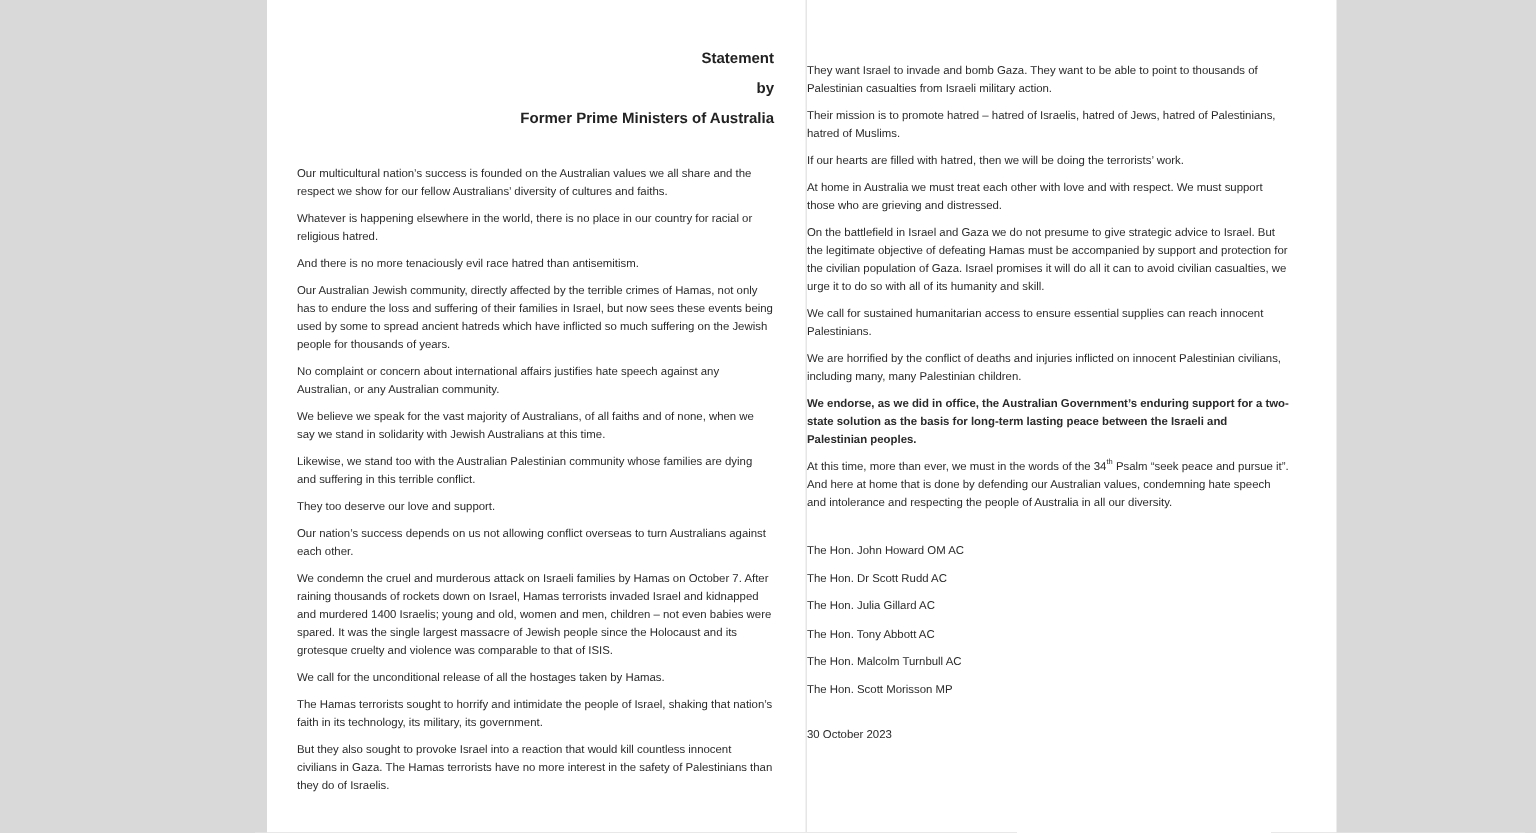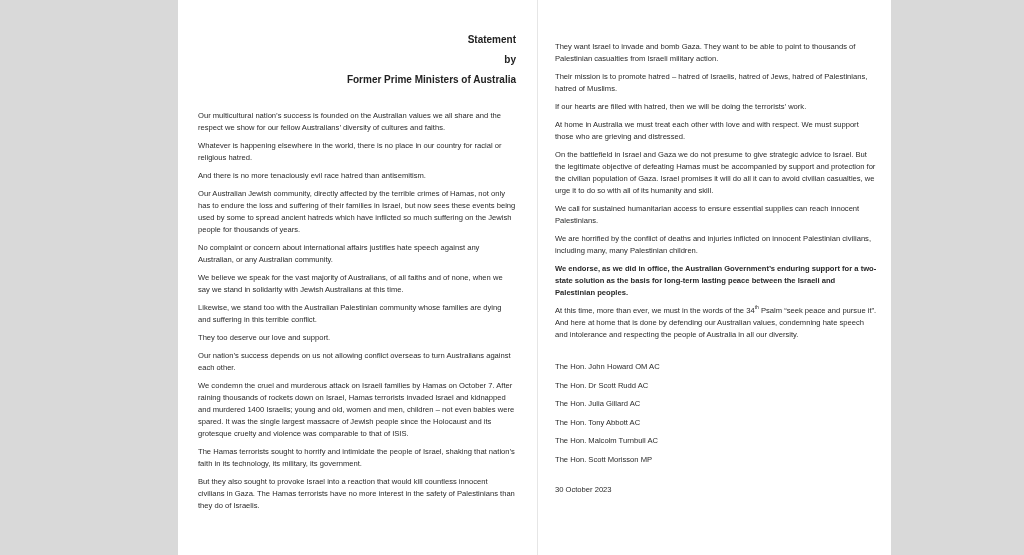--- a/index.html
+++ b/index.html
@@ -38,21 +38,21 @@
     top: 0;
     color: #2a2a2a;
     font-size: 7.6px;
     line-height: 12px;
   }
   .col-left {
     left: 20px;
     width: 318px;
   }
   .col-right {
-    left: 377px;
+    left: 360px;
     width: 322px;
   }
   .title-block {
     text-align: right;
     font-weight: bold;
     font-size: 10px;
     color: #222;
     margin-top: 34px;
   }
   .title-block div {
@@ -104,20 +104,21 @@
         <p>Our multicultural nation’s success is founded on the Australian values we all share and the respect we show for our fellow Australians’ diversity of cultures and faiths.</p>
         <p>Whatever is happening elsewhere in the world, there is no place in our country for racial or religious hatred.</p>
         <p>And there is no more tenaciously evil race hatred than antisemitism.</p>
         <p>Our Australian Jewish community, directly affected by the terrible crimes of Hamas, not only has to endure the loss and suffering of their families in Israel, but now sees these events being used by some  to spread ancient hatreds which have inflicted so much suffering on the Jewish people for thousands of years.</p>
         <p>No complaint or concern about international affairs justifies hate speech against any Australian, or any Australian community.</p>
         <p>We believe we speak for the vast majority of  Australians, of all faiths and of none, when we say we stand in solidarity with Jewish Australians at this time.</p>
         <p>Likewise, we stand too with the Australian Palestinian community whose families are dying and suffering in this terrible conflict.</p>
         <p>They too deserve our love and support.</p>
         <p>Our nation’s success depends on us not allowing conflict overseas to turn Australians against each other.</p>
         <p>We condemn the cruel and murderous attack on Israeli families by Hamas on October 7. After raining thousands of rockets down on Israel, Hamas terrorists invaded Israel and kidnapped and murdered 1400 Israelis; young and old, women and men, children – not even babies were spared. It was the single largest massacre of Jewish people since the Holocaust and its grotesque cruelty and violence was comparable to that of ISIS.</p>
+        <p>We call for the unconditional release of all the hostages taken by Hamas.</p>
         <p>The Hamas terrorists sought to horrify and intimidate the people of Israel, shaking that nation’s faith in its technology, its military, its government.</p>
         <p>But they also sought to provoke Israel into a reaction that would kill countless innocent civilians in Gaza. The Hamas terrorists have no more interest in the safety of Palestinians than they do of Israelis.</p>
       </div>
     </div>
 
     <div class="col col-right">
       <div class="paras">
         <p>They want Israel to invade and bomb Gaza. They want to be able to point to thousands of Palestinian casualties from Israeli military action.</p>
         <p>Their mission is to promote hatred – hatred of Israelis, hatred of Jews, hatred of Palestinians, hatred of Muslims.</p>
         <p>If our hearts are filled with hatred, then we will be doing the terrorists’ work.</p>

